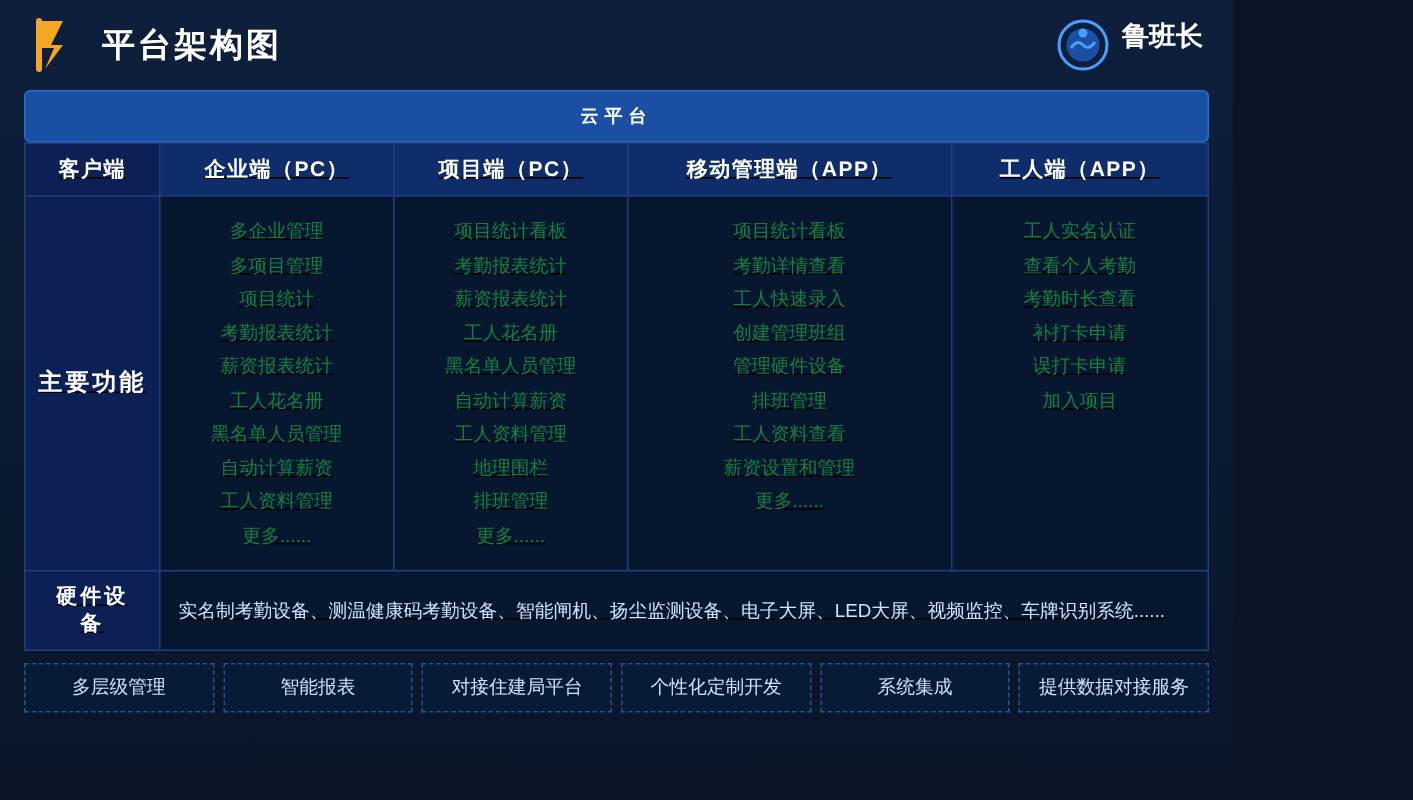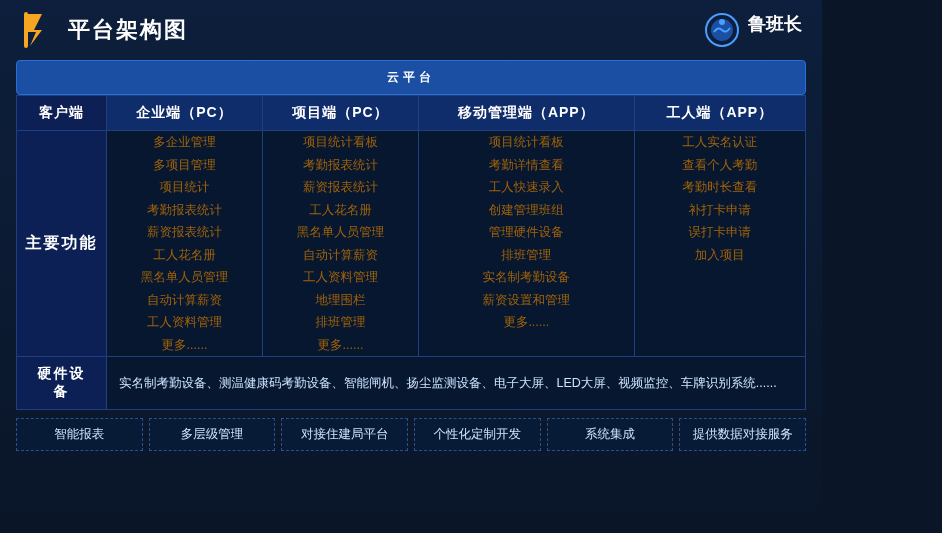--- a/index.html
+++ b/index.html
@@ -76,20 +76,21 @@
       font-weight: bold;
       padding: 8px 0;
       margin-bottom: 0;
       letter-spacing: 4px;
     }
 
     
     .platform-table {
       width: 100%;
       border-collapse: collapse;
+      text-decoration: underline;
     }
 
     .platform-table td, .platform-table th {
       border: 1px solid #1e4080;
     }
 
     
     .col-header {
       background: #0f2d6b;
       color: #ffffff;
@@ -114,25 +115,25 @@
       font-size: 16px;
       font-weight: bold;
       vertical-align: middle;
       letter-spacing: 2px;
       width: 90px;
       border: 1px solid #1e4080;
     }
 
     .feature-cell {
       background: #071730;
-      color: #a16207;
+      color: #15803d;
       font-size: 12.5px;
       text-align: center;
       vertical-align: top;
-      padding: 0 6px;
+      padding: 12px 6px;
       line-height: 1.8;
       border: 1px solid #1e4080;
     }
 
     
     .hardware-label {
       background: #0d2055;
       color: #ffffff;
       text-align: center;
       font-size: 14px;
@@ -243,21 +244,21 @@
             <span class="feature-line">排班管理</span>
             <span class="feature-line">更多......</span>
           </td>
           <td class="feature-cell">
             <span class="feature-line">项目统计看板</span>
             <span class="feature-line">考勤详情查看</span>
             <span class="feature-line">工人快速录入</span>
             <span class="feature-line">创建管理班组</span>
             <span class="feature-line">管理硬件设备</span>
             <span class="feature-line">排班管理</span>
-            <span class="feature-line">实名制考勤设备</span>
+            <span class="feature-line">工人资料查看</span>
             <span class="feature-line">薪资设置和管理</span>
             <span class="feature-line">更多......</span>
           </td>
           <td class="feature-cell">
             <span class="feature-line">工人实名认证</span>
             <span class="feature-line">查看个人考勤</span>
             <span class="feature-line">考勤时长查看</span>
             <span class="feature-line">补打卡申请</span>
             <span class="feature-line">误打卡申请</span>
             <span class="feature-line">加入项目</span>
@@ -265,22 +266,22 @@
         </tr>
 
         <tr>
           <td class="hardware-label">硬件设备</td>
           <td class="hardware-content" colspan="4">实名制考勤设备、测温健康码考勤设备、智能闸机、扬尘监测设备、电子大屏、LED大屏、视频监控、车牌识别系统......</td>
         </tr>
       </tbody>
     </table>
 
     <div class="bottom-row">
+      <div class="bottom-item">多层级管理</div>
       <div class="bottom-item">智能报表</div>
-      <div class="bottom-item">多层级管理</div>
       <div class="bottom-item">对接住建局平台</div>
       <div class="bottom-item">个性化定制开发</div>
       <div class="bottom-item">系统集成</div>
       <div class="bottom-item">提供数据对接服务</div>
     </div>
 
   </div>
 
 </div>
 

